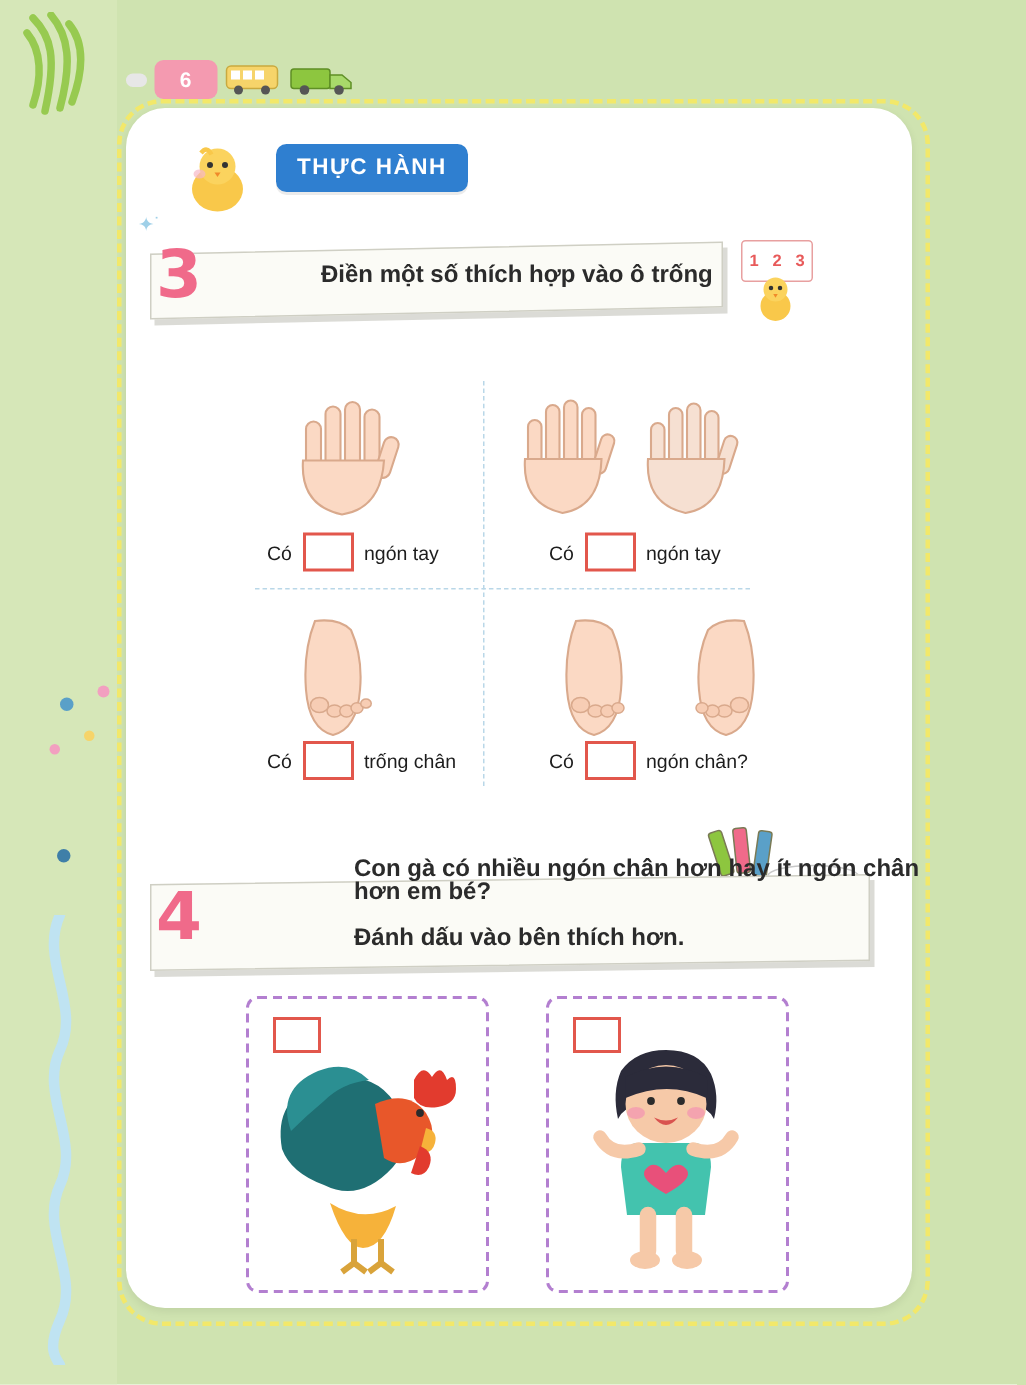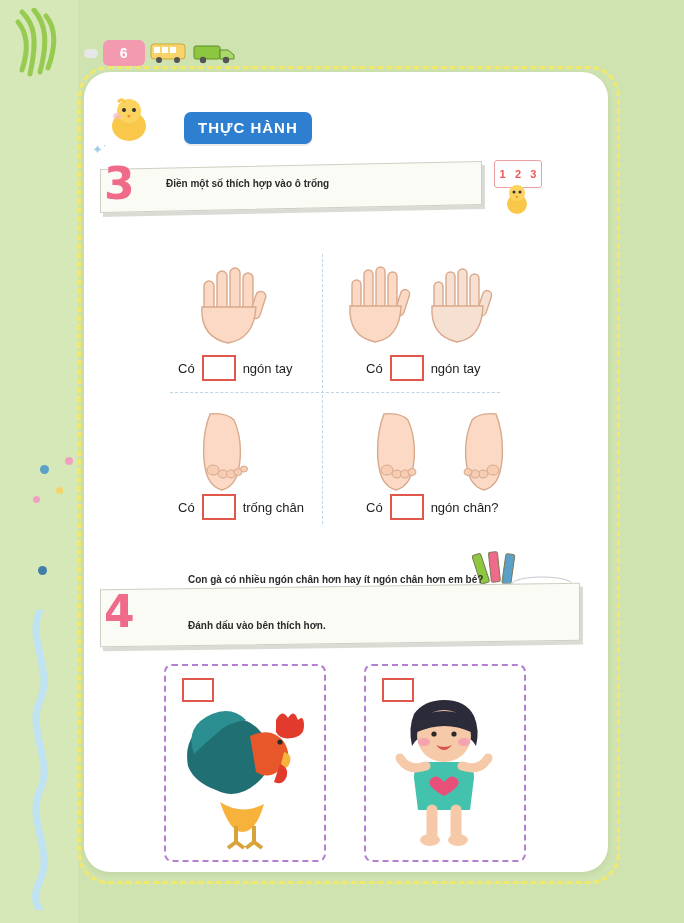--- a/index.html
+++ b/index.html
@@ -78,24 +78,24 @@
   }
   .cloud-dot {
     width: 14px; height: 9px;
     background: #e7e7e7;
     border-radius: 7px;
   }
 
   
   .heading-row {
     position: absolute;
-    left: 104px; top: 96px;
+    left: 120px; top: 96px;
     display: flex;
-    align-items: flex-end;
-    gap: 30px;
+    align-items: flex-start;
+    gap: 14px;
   }
   .chick {
     width: 50px; height: 48px;
     position: relative;
   }
   .thuchanh-badge {
     background: #2f7fd0;
     color: #ffffff;
     font-size: 15px;
     font-weight: bold;
@@ -121,23 +121,24 @@
   .ex-num {
     position: absolute;
     font-size: 44px;
     font-weight: bold;
     color: #f06a8a;
     font-family: "DejaVu Sans", sans-serif;
   }
   .ex-text {
     position: absolute;
     color: #2b2b2b;
-    font-size: 10px;
+    font-size: 16px;
     line-height: 15px;
     font-weight: bold;
+    margin-left: 48px;
   }
 
   
   .cube-123 {
     position: absolute;
     left: 494px; top: 160px;
     width: 46px; height: 26px;
     border: 1.5px solid #e8a0a0;
     border-radius: 3px;
     display: flex;

